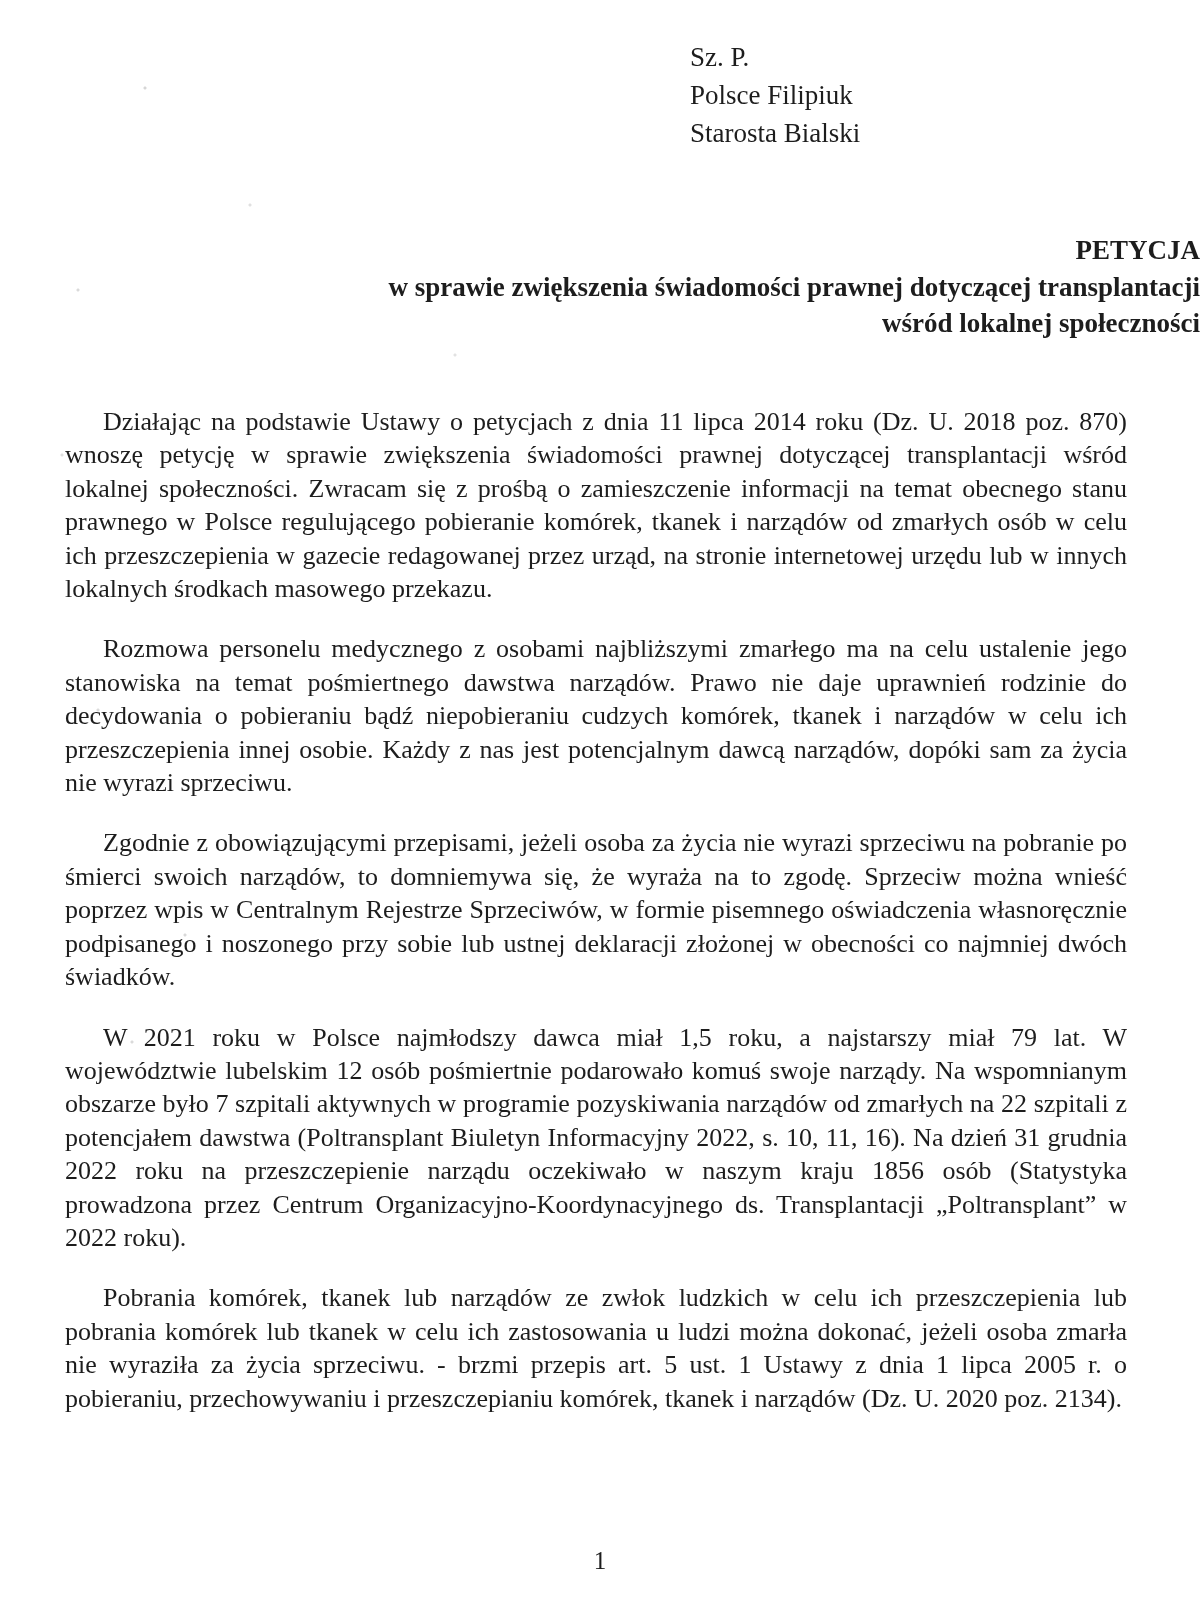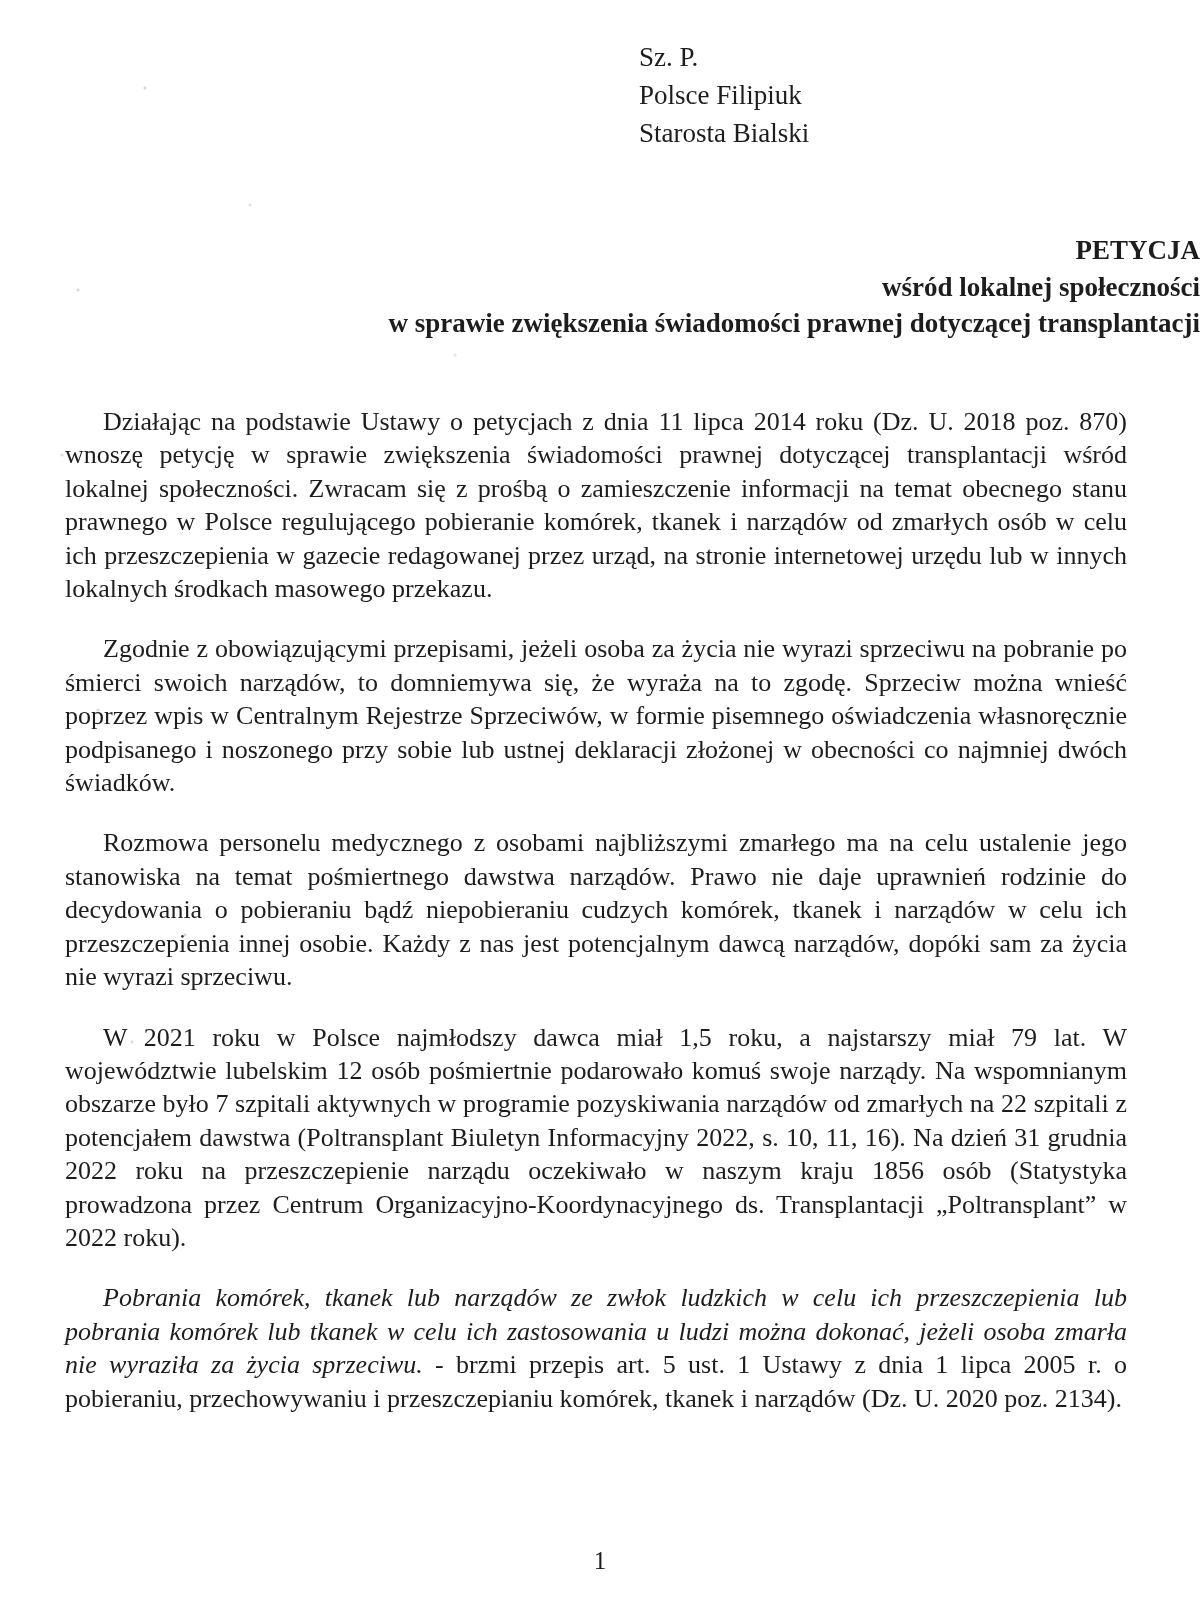--- a/index.html
+++ b/index.html
@@ -22,21 +22,21 @@
       radial-gradient(circle at 185px 935px, #d8d8d8 1px, transparent 2px),
       radial-gradient(circle at 62px  455px, #dedede 1px, transparent 2px),
       radial-gradient(circle at 132px 1042px,#dadada 1px, transparent 2px),
       radial-gradient(circle at 455px 355px, #e2e2e2 1px, transparent 2px);
     font-family: "Liberation Serif", "DejaVu Serif", serif;
     color: #1d1d1d;
     overflow: hidden;
   }
   .recipient {
     position: absolute;
-    left: 639px;
+    left: 690px;
     top: 38px;
     font-size: 27px;
     line-height: 38px;
   }
   .title-block {
     position: absolute;
     top: 232px;
     left: 0;
     width: 100%;
     text-align: right;
@@ -57,21 +57,20 @@
   }
   .doc-body p {
     margin: 0 4px 27px 0;
     text-align: justify;
     text-indent: 38px;
   }
   .doc-body p:last-child {
     margin-bottom: 0;
   }
   .quote-italic {
-    font-style: italic;
   }
   .page-number {
     position: absolute;
     bottom: 28px;
     left: 0;
     width: 100%;
     text-align: center;
     font-size: 25px;
   }
 </style>
@@ -81,27 +80,27 @@
 <div class="page">
 
   <div class="recipient">
     <div>Sz. P.</div>
     <div>Polsce Filipiuk</div>
     <div>Starosta Bialski</div>
   </div>
 
   <div class="title-block">
     <div class="title-heading">PETYCJA</div>
+    <div>w sprawie zwiększenia świadomości prawnej dotyczącej transplantacji</div>
     <div>wśród lokalnej społeczności</div>
-    <div>w sprawie zwiększenia świadomości prawnej dotyczącej transplantacji</div>
   </div>
 
   <div class="doc-body">
     <p>Działając na podstawie Ustawy o petycjach z dnia 11 lipca 2014 roku (Dz. U. 2018 poz. 870) wnoszę petycję w sprawie zwiększenia świadomości prawnej dotyczącej transplantacji wśród lokalnej społeczności. Zwracam się z prośbą o zamieszczenie informacji na temat obecnego stanu prawnego w Polsce regulującego pobieranie komórek, tkanek i narządów od zmarłych osób w celu ich przeszczepienia w gazecie redagowanej przez urząd, na stronie internetowej urzędu lub w innych lokalnych środkach masowego przekazu.</p>
+    <p>Rozmowa personelu medycznego z osobami najbliższymi zmarłego ma na celu ustalenie jego stanowiska na temat pośmiertnego dawstwa narządów. Prawo nie daje uprawnień rodzinie do decydowania o pobieraniu bądź niepobieraniu cudzych komórek, tkanek i narządów w celu ich przeszczepienia innej osobie. Każdy z nas jest potencjalnym dawcą narządów, dopóki sam za życia nie wyrazi sprzeciwu.</p>
     <p>Zgodnie z obowiązującymi przepisami, jeżeli osoba za życia nie wyrazi sprzeciwu na pobranie po śmierci swoich narządów, to domniemywa się, że wyraża na to zgodę. Sprzeciw można wnieść poprzez wpis w Centralnym Rejestrze Sprzeciwów, w formie pisemnego oświadczenia własnoręcznie podpisanego i noszonego przy sobie lub ustnej deklaracji złożonej w obecności co najmniej dwóch świadków.</p>
-    <p>Rozmowa personelu medycznego z osobami najbliższymi zmarłego ma na celu ustalenie jego stanowiska na temat pośmiertnego dawstwa narządów. Prawo nie daje uprawnień rodzinie do decydowania o pobieraniu bądź niepobieraniu cudzych komórek, tkanek i narządów w celu ich przeszczepienia innej osobie. Każdy z nas jest potencjalnym dawcą narządów, dopóki sam za życia nie wyrazi sprzeciwu.</p>
     <p>W 2021 roku w Polsce najmłodszy dawca miał 1,5 roku, a najstarszy miał 79 lat. W województwie lubelskim 12 osób pośmiertnie podarowało komuś swoje narządy. Na wspomnianym obszarze było 7 szpitali aktywnych w programie pozyskiwania narządów od zmarłych na 22 szpitali z potencjałem dawstwa (Poltransplant Biuletyn Informacyjny 2022, s. 10, 11, 16). Na dzień 31 grudnia 2022 roku na przeszczepienie narządu oczekiwało w naszym kraju 1856 osób (Statystyka prowadzona przez Centrum Organizacyjno-Koordynacyjnego ds. Transplantacji „Poltransplant” w 2022 roku).</p>
     <p><span class="quote-italic">Pobrania komórek, tkanek lub narządów ze zwłok ludzkich w celu ich przeszczepienia lub pobrania komórek lub tkanek w celu ich zastosowania u ludzi można dokonać, jeżeli osoba zmarła nie wyraziła za życia sprzeciwu.</span><span> - brzmi przepis art. 5 ust. 1 Ustawy z dnia 1 lipca 2005 r. o pobieraniu, przechowywaniu i przeszczepianiu komórek, tkanek i narządów (Dz. U. 2020 poz. 2134).</span></p>
   </div>
 
   <div class="page-number">1</div>
 
 </div>
 
 </body></html>

